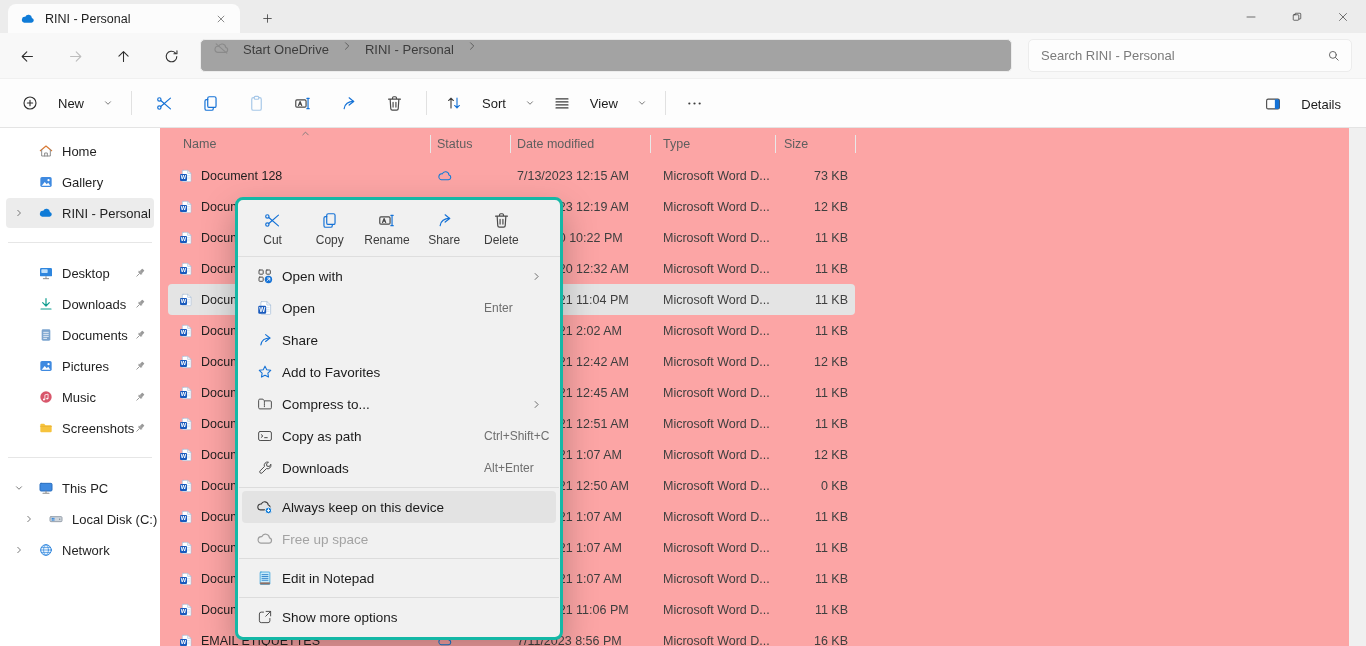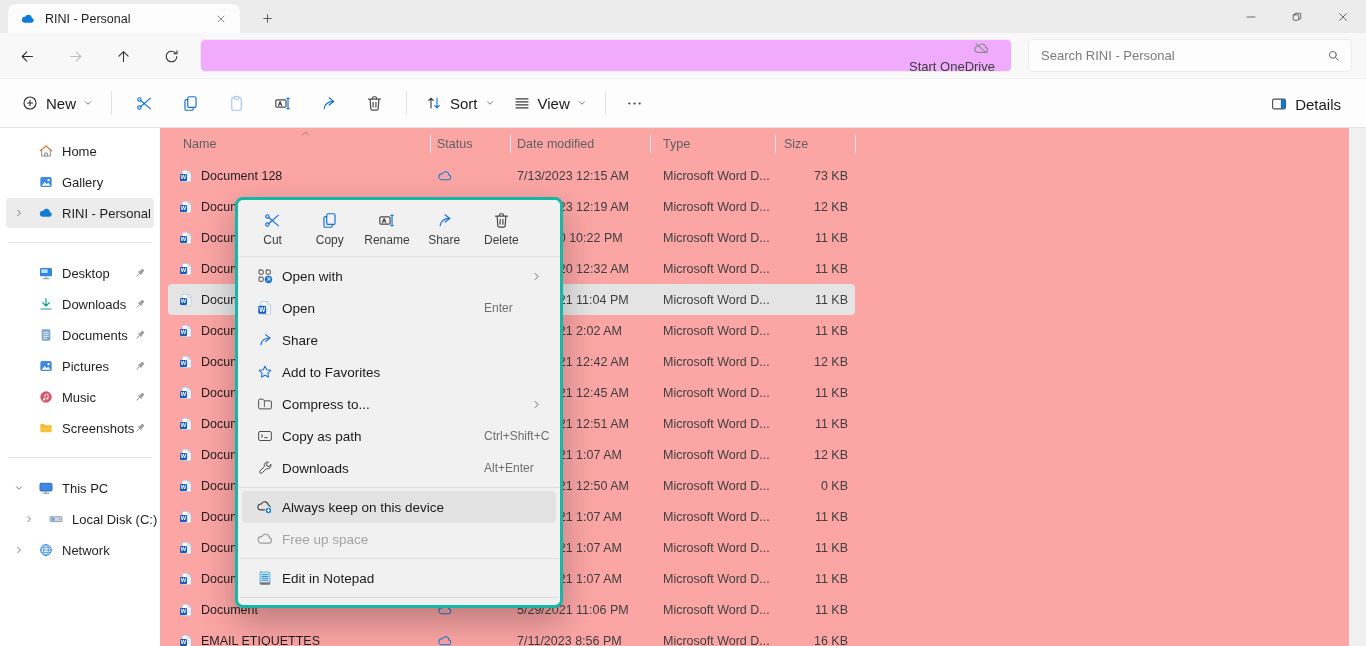--- a/index.html
+++ b/index.html
@@ -19,36 +19,36 @@
   .newtab{position:absolute;left:256px;top:8px;width:22px;height:20px;display:flex;align-items:center;justify-content:center;}
   .newtab .ic{width:13px;height:13px;}
   .win-controls{position:absolute;right:0;top:0;height:33px;display:flex;}
   .win-btn{width:46px;height:33px;display:flex;align-items:center;justify-content:center;}
   .win-btn .ic{width:12px;height:12px;}
 
   
   .navbar{position:absolute;left:0;top:33px;right:0;height:45px;background:#f8f8f8;}
   .nav-btn{position:absolute;top:10px;width:26px;height:26px;display:flex;align-items:center;justify-content:center;border-radius:4px;}
   .nav-btn .ic{width:17px;height:17px;}
-  .crumb-field{position:absolute;left:200px;top:6px;width:812px;height:33px;background:#f0abfc;
-       border:1px solid #ececec;border-radius:5px;display:flex;align-items:flex-end;padding:0 12px;box-sizing:border-box;flex-direction:column;}
+  .crumb-field{position:absolute;left:200px;top:6px;width:812px;height:33px;background:#a3a3a3;
+       border:1px solid #ececec;border-radius:5px;display:flex;align-items:flex-start;padding:0 12px;box-sizing:border-box;}
   .crumb-field .ic.lead{width:17px;height:17px;margin-right:9px;}
   .crumb{font-size:13px;color:#3d3d3d;padding:2px 4px;border-radius:3px;white-space:nowrap;}
   .crumb-sep{width:12px;height:12px;margin:0 8px;color:#5f5f5f;}
   .search-field{position:absolute;left:1028px;top:6px;width:324px;height:33px;background:#fdfdfd;
        border:1px solid #ececec;border-radius:5px;display:flex;align-items:center;padding:0 10px;box-sizing:border-box;}
   .search-field input{flex:1;border:none;outline:none;background:transparent;font-size:13px;color:#3d3d3d;
        font-family:"Liberation Sans",sans-serif;}
   .search-field input::placeholder{color:#7b7b7b;}
   .search-field .ic{width:15px;height:15px;}
 
   
   .toolbar{position:absolute;left:0;top:78px;right:0;height:50px;background:#fdfdfd;
        border-top:1px solid #f0f0f0;border-bottom:1px solid #e4e4e4;display:flex;align-items:center;box-sizing:border-box;}
-  .tb-btn{display:flex;align-items:center;gap:7px;height:34px;padding:0 9px;border-radius:4px;font-size:15px;color:#1b1b1b;}
+  .tb-btn{display:flex;align-items:center;gap:19px;height:34px;padding:0 9px;border-radius:4px;font-size:13px;color:#1b1b1b;}
   .tb-icon-btn{width:46px;height:34px;display:flex;align-items:center;justify-content:center;border-radius:4px;}
   .tb-icon-btn .ic{width:19px;height:19px;}
   .tb-btn .ic.main{width:18px;height:18px;}
   .tb-btn .ic.chev{width:10px;height:10px;color:#5f5f5f;}
   .tb-sep{width:1px;height:24px;background:#e1e1e1;margin:0 9px;}
   .tb-details{position:absolute;right:16px;top:8px;}
 
   
   .sidebar{position:absolute;left:0;top:128px;width:160px;bottom:0;background:#fff;padding-top:7px;box-sizing:border-box;}
   .side-item{height:30px;margin:1px 6px;border-radius:4px;display:flex;align-items:center;position:relative;font-size:13px;color:#1f1f1f;}
@@ -1117,14 +1117,23 @@
         <span class="ic mi">
           <svg viewBox="0 0 24 24" fill="none" stroke-width="1.5" stroke-linecap="round" stroke-linejoin="round">
             <rect x="5.5" y="4" width="13" height="16.5" rx="1" fill="#c9ecfb" stroke="#2b9cd8" stroke-width="1"></rect>
             <path d="M8 7.5h8M8 10h8M8 12.5h8M8 15h8" stroke="#1b74c4" stroke-width="1.1"></path>
             <rect x="5.5" y="17.8" width="13" height="2.7" fill="#8d6e63"></rect>
           </svg>
         </span>
         <span class="mlbl">Edit in Notepad</span>
       </div>
       <div class="ctx-sep"></div>
+      <div class="mitem">
+        <span class="ic mi">
+          <svg viewBox="0 0 24 24" fill="none" stroke-width="1.5" stroke-linecap="round" stroke-linejoin="round">
+            <path d="M10 5.5H7A2.5 2.5 0 0 0 4.5 8v9A2.5 2.5 0 0 0 7 19.5h9a2.5 2.5 0 0 0 2.5-2.5v-3" stroke="#4a4a4a" stroke-width="1.3"></path>
+            <path d="M13.5 4.5h6v6M19.5 4.5 13 11" stroke="#4a4a4a" stroke-width="1.3"></path>
+          </svg>
+        </span>
+        <span class="mlbl">Show more options</span>
+      </div>
     </div>
 </div>
 
 </body></html>

